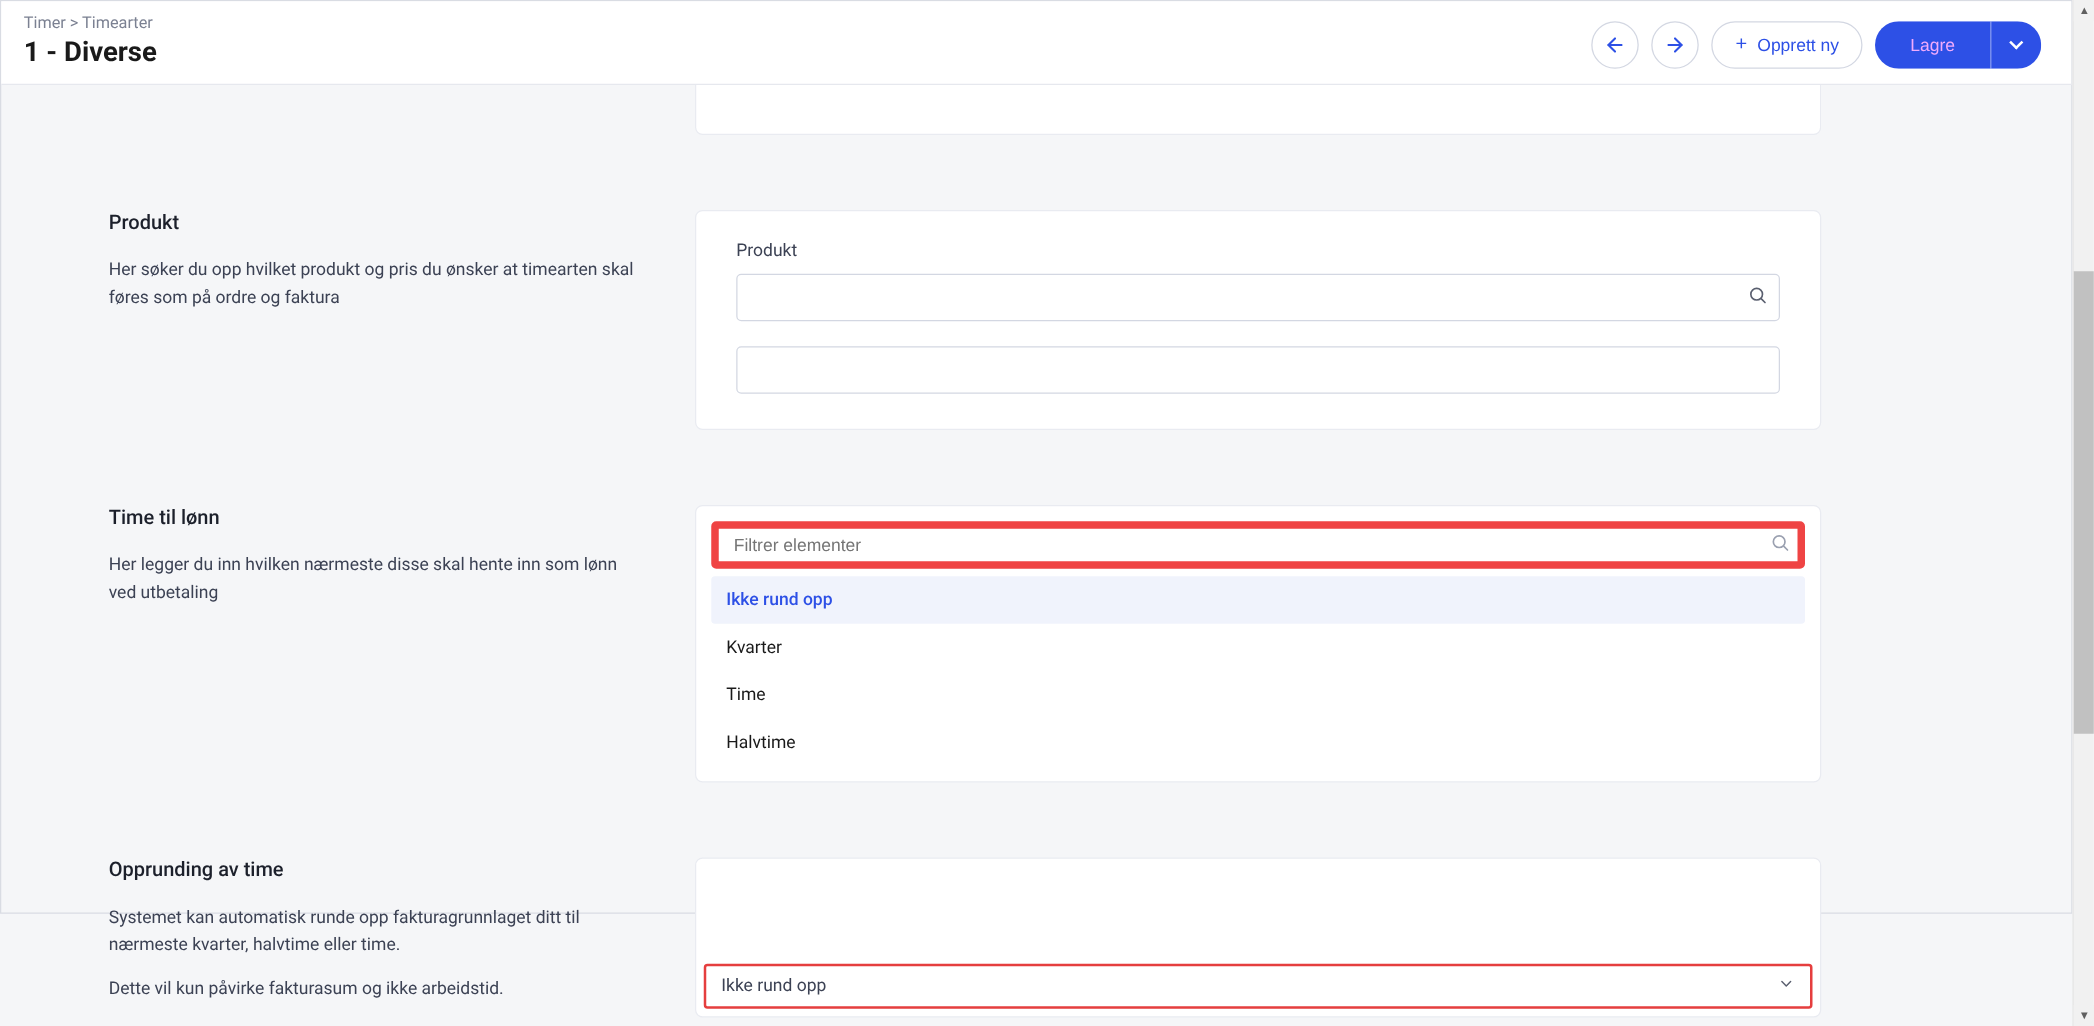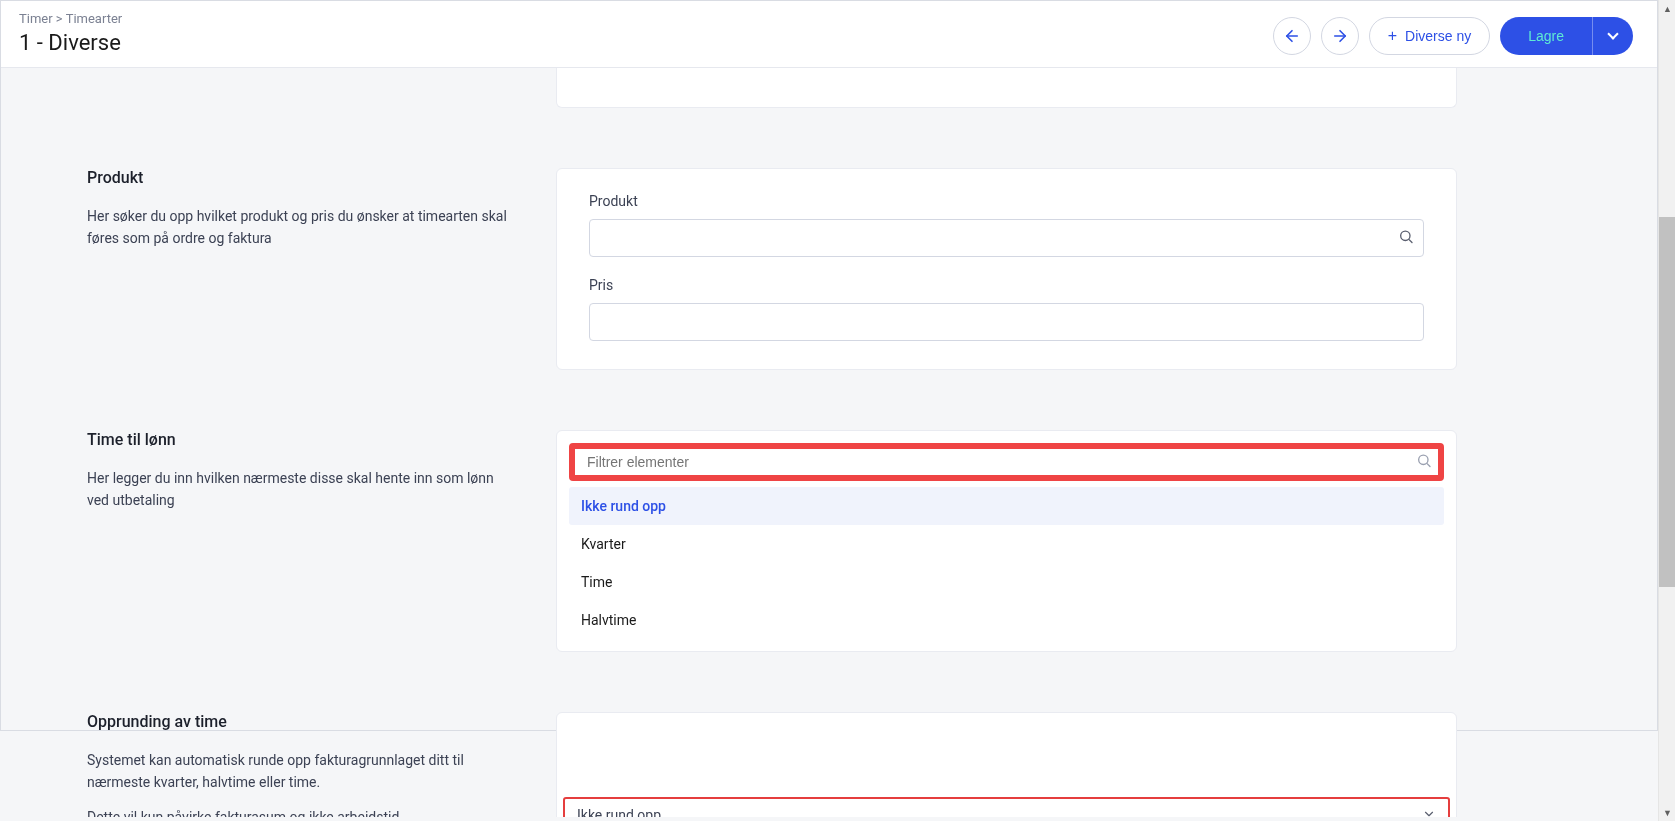--- a/index.html
+++ b/index.html
@@ -60,21 +60,21 @@
 }
 .header-left {}
 .breadcrumb {
   font-size: 13px;
   color: #7b8192;
   margin-bottom: 4px;
 }
 .breadcrumb span { color: #7b8192; }
 .page-title {
   font-size: 22px;
-  font-weight: 400;
+  font-weight: 700;
   color: #1a1a1a;
 }
 .header-actions {
   display: flex;
   gap: 10px;
   align-items: center;
 }
 .nav-btn {
   width: 38px;
   height: 38px;
@@ -103,21 +103,21 @@
   font-weight: 500;
 }
 .save-group {
   display: flex;
   height: 38px;
   border-radius: 19px;
   overflow: hidden;
 }
 .save-btn {
   background: #2d50e6;
-  color: #5eead4;
+  color: #f0abfc;
   border: none;
   padding: 0 28px;
   font-size: 14px;
   font-weight: 500;
   cursor: pointer;
   border-right: 1px solid rgba(255,255,255,0.35);
 }
 .save-dropdown-btn {
   background: #2d50e6;
   color: #fff;
@@ -290,21 +290,21 @@
       <button class="nav-btn">
         <span class="arrow-right">
           <svg viewBox="0 0 24 24" fill="none" stroke="currentColor" stroke-width="2.2" stroke-linecap="round" stroke-linejoin="round">
               <line x1="5" y1="12" x2="19" y2="12"></line>
               <polyline points="12 5 19 12 12 19"></polyline>
             </svg>
         </span>
       </button>
       <button class="create-btn">
         <span class="plus-icon">+</span>
-        <span>Diverse ny</span>
+        <span>Opprett ny</span>
       </button>
       <div class="save-group">
         <button class="save-btn">
           <span>Lagre</span>
         </button>
         <button class="save-dropdown-btn">
           <span class="chev-down"></span>
         </button>
       </div>
     </div>
@@ -322,21 +322,20 @@
         <label class="form-label">Produkt</label>
         <div class="input-wrap">
           <input class="form-input" type="text" value="" style="">
           <span class="input-search-icon">
             <svg class="mag" viewBox="0 0 24 24" fill="none" stroke="currentColor" stroke-width="2" stroke-linecap="round">
                 <circle cx="11" cy="11" r="7"></circle>
                 <line x1="21" y1="21" x2="16.65" y2="16.65"></line>
               </svg>
           </span>
         </div>
-        <label class="form-label">Pris</label>
         <div class="input-wrap">
           <input class="form-input" type="text" value="" style="">
         </div>
       </div>
     </div>
 
     <div class="section">
       <div class="section-left">
         <div class="section-title">Time til lønn</div>
         <div class="section-desc">Her legger du inn hvilken nærmeste disse skal hente inn som lønn ved utbetaling</div>

